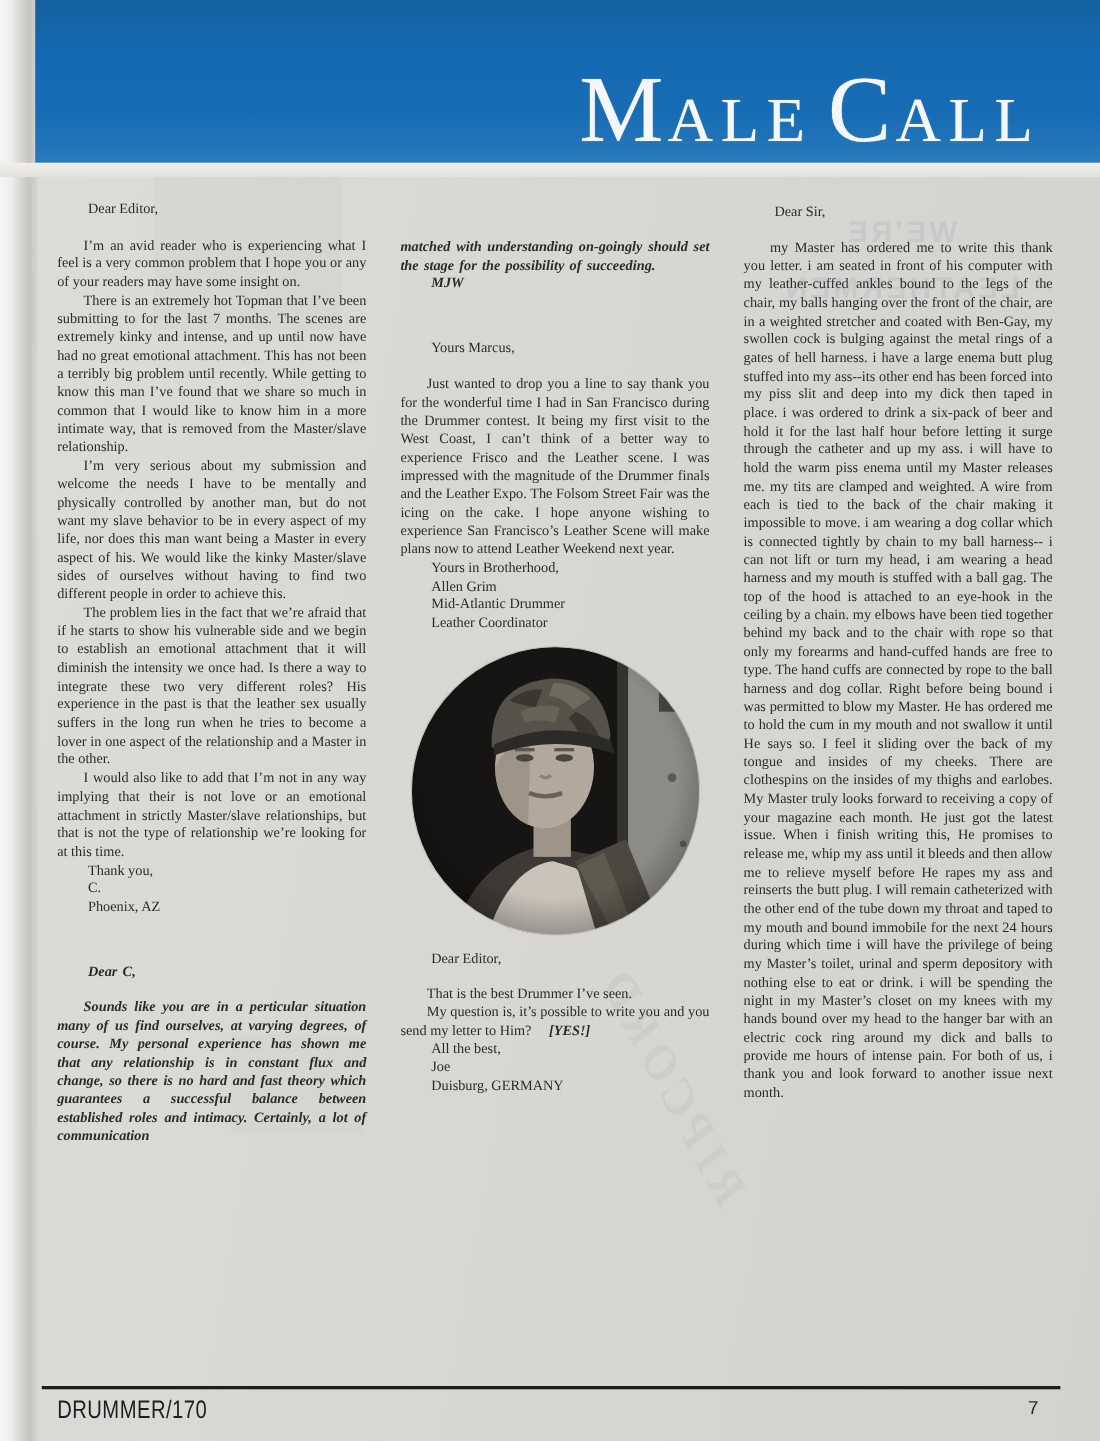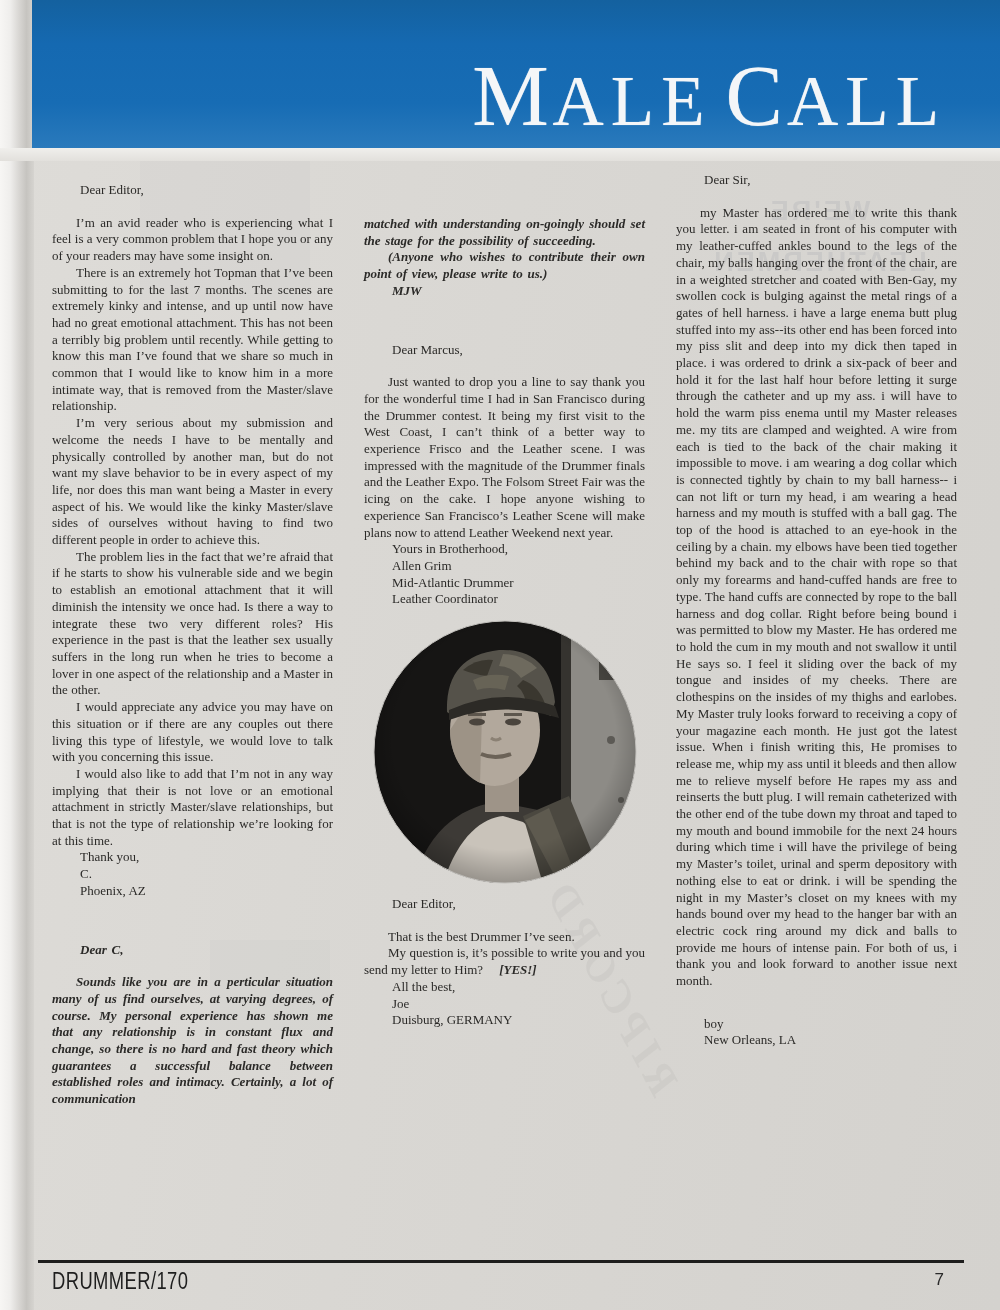--- a/index.html
+++ b/index.html
@@ -16,40 +16,40 @@
 
   
   .banner{position:absolute;left:32px;right:0;top:0;height:148px;z-index:6;
           background:linear-gradient(180deg,#14619f 0%,#1569b1 30%,#176cb4 70%,#2a7abc 100%);}
   .banner-strip{position:absolute;left:0;right:0;top:148px;height:13px;z-index:6;
           background:#edecE9;background:linear-gradient(180deg,#f0efec,#e2e0dc);}
   .banner-title{position:absolute;right:54px;bottom:6px;color:#f4f6f8;white-space:nowrap;
           font-family:"Liberation Serif",serif;font-weight:400;
           text-shadow:0 0 1px rgba(255,255,255,.6);}
   .banner-title .big{font-size:86px;line-height:1;letter-spacing:4px;}
-  .banner-title .small{font-size:71px;letter-spacing:7px;}
+  .banner-title .small{font-size:57px;letter-spacing:7px;}
   .banner-title .wordgap{display:inline-block;width:14px;}
 
   
   .ghost-top{position:absolute;left:688px;top:186px;width:262px;z-index:1;
      transform:scaleX(-1);text-align:center;font-family:"Liberation Sans",sans-serif;
      font-weight:bold;font-size:27px;letter-spacing:3px;line-height:1.9;
      color:rgba(116,124,138,0.13);}
   .ghost-bottom{position:absolute;left:690px;top:1080px;z-index:1;
      transform:rotate(62deg) scaleX(-1);transform-origin:left top;
      font-family:"Liberation Serif",serif;font-style:italic;font-weight:bold;
      font-size:44px;letter-spacing:6px;color:rgba(201,199,194,0.55);}
   .ghost-blob{position:absolute;z-index:1;background:rgba(150,150,160,0.05);}
 
   
   .col{position:absolute;width:281px;z-index:4;color:#2b2a28;
        font-size:13px;line-height:16.7px;text-align:justify;}
   .col1{left:52px;top:182px;}
   .col2{left:364px;top:216px;}
-  .col3{left:676px;top:172px;}
+  .col3{left:676px;top:184px;}
 
   .col p{margin:0;}
   .salutation{text-indent:28px;margin-bottom:16px !important;}
   .body-p{text-indent:24px;}
   .no-indent{text-indent:0;}
   .signoff{padding-left:28px;}
   .signoff p{text-align:left;}
   .reply-text{font-weight:bold;font-style:italic;word-spacing:1.5px;}
   .initials{text-indent:28px;}
   .mt-lg{margin-top:42px !important;}
@@ -89,37 +89,35 @@
   <div class="ghost-bottom">RIPCORD</div>
   <div class="ghost-blob" style="left:140px;top:160px;width:170px;height:140px;"></div>
   <div class="ghost-blob" style="left:210px;top:940px;width:120px;height:90px;"></div>
 
   <div class="col col1">
     <p class="salutation">Dear Editor,</p>
     <p class="body-p">I’m an avid reader who is experiencing what I feel is a very common problem that I hope you or any of your readers may have some insight on.</p>
     <p class="body-p">There is an extremely hot Topman that I’ve been submitting to for the last 7 months. The scenes are extremely kinky and intense, and up until now have had no great emotional attachment. This has not been a terribly big problem until recently. While getting to know this man I’ve found that we share so much in common that I would like to know him in a more intimate way, that is removed from the Master/slave relationship.</p>
     <p class="body-p">I’m very serious about my submission and welcome the needs I have to be mentally and physically controlled by another man, but do not want my slave behavior to be in every aspect of my life, nor does this man want being a Master in every aspect of his. We would like the kinky Master/slave sides of ourselves without having to find two different people in order to achieve this.</p>
     <p class="body-p">The problem lies in the fact that we’re afraid that if he starts to show his vulnerable side and we begin to establish an emotional attachment that it will diminish the intensity we once had. Is there a way to integrate these two very different roles? His experience in the past is that the leather sex usually suffers in the long run when he tries to become a lover in one aspect of the relationship and a Master in the other.</p>
-    <p class="body-p">I would appreciate any advice you may have on this situation or if there are any couples out there living this type of lifestyle, we would love to talk with you concerning this issue.</p>
     <p class="body-p">I would also like to add that I’m not in any way implying that their is not love or an emotional attachment in strictly Master/slave relationships, but that is not the type of relationship we’re looking for at this time.</p>
     <div class="signoff">
       <p>Thank you,</p>
       <p>C.</p>
       <p>Phoenix, AZ</p>
     </div>
     <p class="salutation reply-text mt-lg">Dear C,</p>
     <p class="body-p reply-text">Sounds like you are in a perticular situation many of us find ourselves, at varying degrees, of course. My personal experience has shown me that any relationship is in constant flux and change, so there is no hard and fast theory which guarantees a successful balance between established roles and intimacy. Certainly, a lot of communication</p>
   </div>
 
   <div class="col col2">
     <p class="body-p reply-text no-indent">matched with understanding on-goingly should set the stage for the possibility of succeeding.</p>
-    <p class="body-p reply-text">(Anyone who wishes to contribute their own point of view, please write to us.)</p>
     <p class="reply-text initials">MJW</p>
 
-    <p class="salutation mt-lg">Dear Marcus,</p>
+    <p class="salutation mt-lg">Yours Marcus,</p>
     <p class="body-p">Just wanted to drop you a line to say thank you for the wonderful time I had in San Francisco during the Drummer contest. It being my first visit to the West Coast, I can’t think of a better way to experience Frisco and the Leather scene. I was impressed with the magnitude of the Drummer finals and the Leather Expo. The Folsom Street Fair was the icing on the cake. I hope anyone wishing to experience San Francisco’s Leather Scene will make plans now to attend Leather Weekend next year.</p>
     <div class="signoff">
       <p>Yours in Brotherhood,</p>
       <p>Allen Grim</p>
       <p>Mid-Atlantic Drummer</p>
       <p>Leather Coordinator</p>
     </div>
 
     <div class="photo-wrap">
       <svg width="264" height="264" viewBox="0 0 264 264">
@@ -177,23 +175,19 @@
     <div class="signoff">
       <p>All the best,</p>
       <p>Joe</p>
       <p>Duisburg, GERMANY</p>
     </div>
   </div>
 
   <div class="col col3">
     <p class="salutation">Dear Sir,</p>
     <p class="body-p">my Master has ordered me to write this thank you letter. i am seated in front of his computer with my leather-cuffed ankles bound to the legs of the chair, my balls hanging over the front of the chair, are in a weighted stretcher and coated with Ben-Gay, my swollen cock is bulging against the metal rings of a gates of hell harness. i have a large enema butt plug stuffed into my ass--its other end has been forced into my piss slit and deep into my dick then taped in place. i was ordered to drink a six-pack of beer and hold it for the last half hour before letting it surge through the catheter and up my ass. i will have to hold the warm piss enema until my Master releases me. my tits are clamped and weighted. A wire from each is tied to the back of the chair making it impossible to move. i am wearing a dog collar which is connected tightly by chain to my ball harness-- i can not lift or turn my head, i am wearing a head harness and my mouth is stuffed with a ball gag. The top of the hood is attached to an eye-hook in the ceiling by a chain. my elbows have been tied together behind my back and to the chair with rope so that only my forearms and hand-cuffed hands are free to type. The hand cuffs are connected by rope to the ball harness and dog collar. Right before being bound i was permitted to blow my Master. He has ordered me to hold the cum in my mouth and not swallow it until He says so. I feel it sliding over the back of my tongue and insides of my cheeks. There are clothespins on the insides of my thighs and earlobes. My Master truly looks forward to receiving a copy of your magazine each month. He just got the latest issue. When i finish writing this, He promises to release me, whip my ass until it bleeds and then allow me to relieve myself before He rapes my ass and reinserts the butt plug. I will remain catheterized with the other end of the tube down my throat and taped to my mouth and bound immobile for the next 24 hours during which time i will have the privilege of being my Master’s toilet, urinal and sperm depository with nothing else to eat or drink. i will be spending the night in my Master’s closet on my knees with my hands bound over my head to the hanger bar with an electric cock ring around my dick and balls to provide me hours of intense pain. For both of us, i thank you and look forward to another issue next month.</p>
-    <div class="signoff mt-md">
-      <p>boy</p>
-      <p>New Orleans, LA</p>
-    </div>
   </div>
 
   <div class="footer-rule"></div>
   <span class="footer-left">DRUMMER/170</span>
   <span class="footer-page">7</span>
 
 </div>
 
 </body></html>

